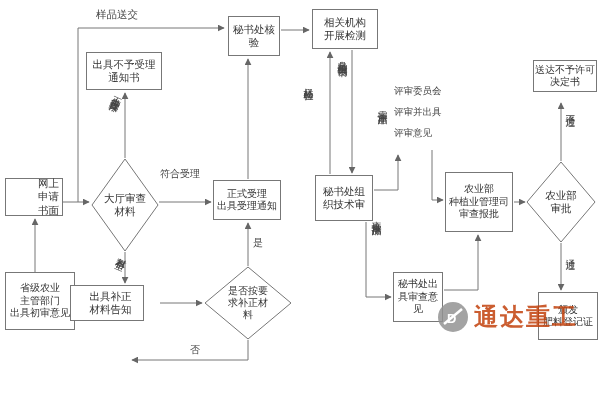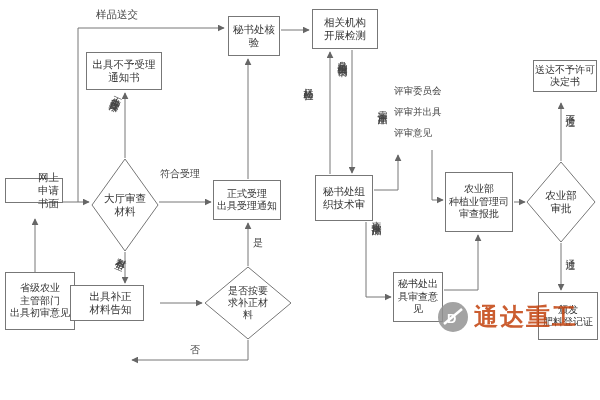--- a/index.html
+++ b/index.html
@@ -57,21 +57,21 @@
       <path d="M561,161 V103" marker-end="url(#arr)"></path>
       <path d="M561,243 V290" marker-end="url(#arr)"></path>
     </g>
     <g stroke="#777" stroke-width="1" fill="#ffffff">
       <polygon points="92,205 125,159 158,205 125,251"></polygon>
       <polygon points="205,303 248,267 291,303 248,339"></polygon>
       <polygon points="527,202 561,162 595,202 561,242"></polygon>
     </g>
   </svg>
 
-  <div class="node" style="left:5px;top:178px;width:58px;height:25px;padding-left:30px;">网上申请
+  <div class="node" style="left:5px;top:178px;width:58px;height:38px;padding-left:30px;">网上申请
 书面</div>
   <div class="node" style="left:5px;top:272px;width:70px;height:58px;font-size:10px;">省级农业
 主管部门
 出具初审意见</div>
   <div class="node" style="left:86px;top:52px;width:76px;height:38px;">出具不予受理
 通知书</div>
   <div class="node" style="left:70px;top:285px;width:74px;height:36px;padding-left:8px;">出具补正
 材料告知</div>
   <div class="node" style="left:213px;top:180px;width:68px;height:40px;font-size:10px;">正式受理
 出具受理通知</div>

